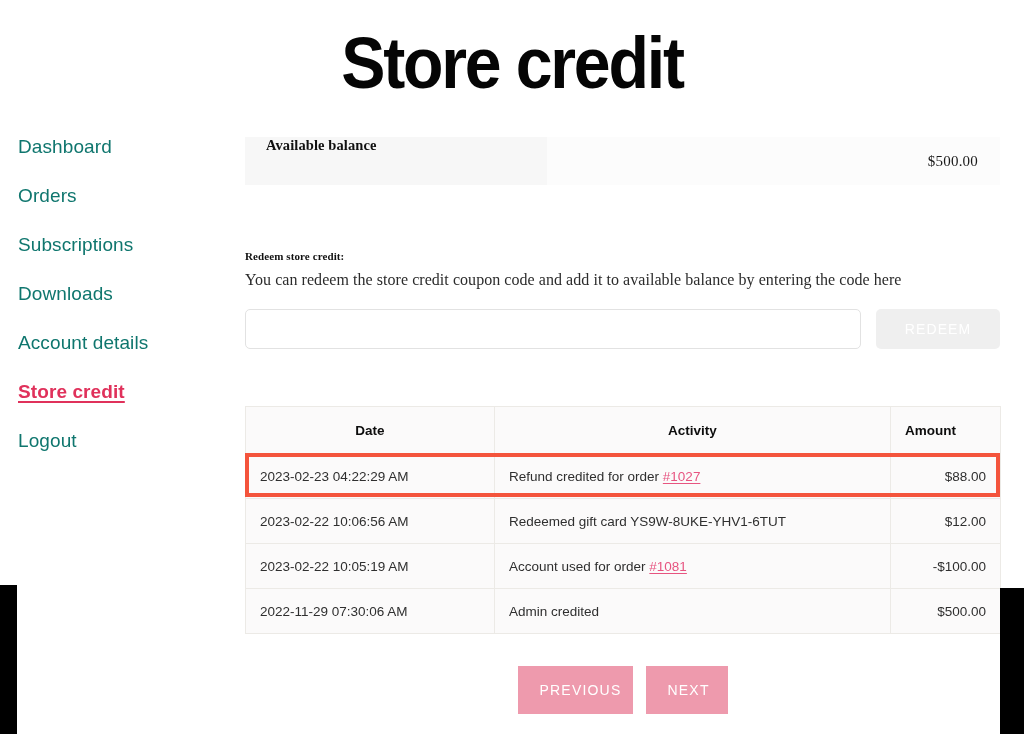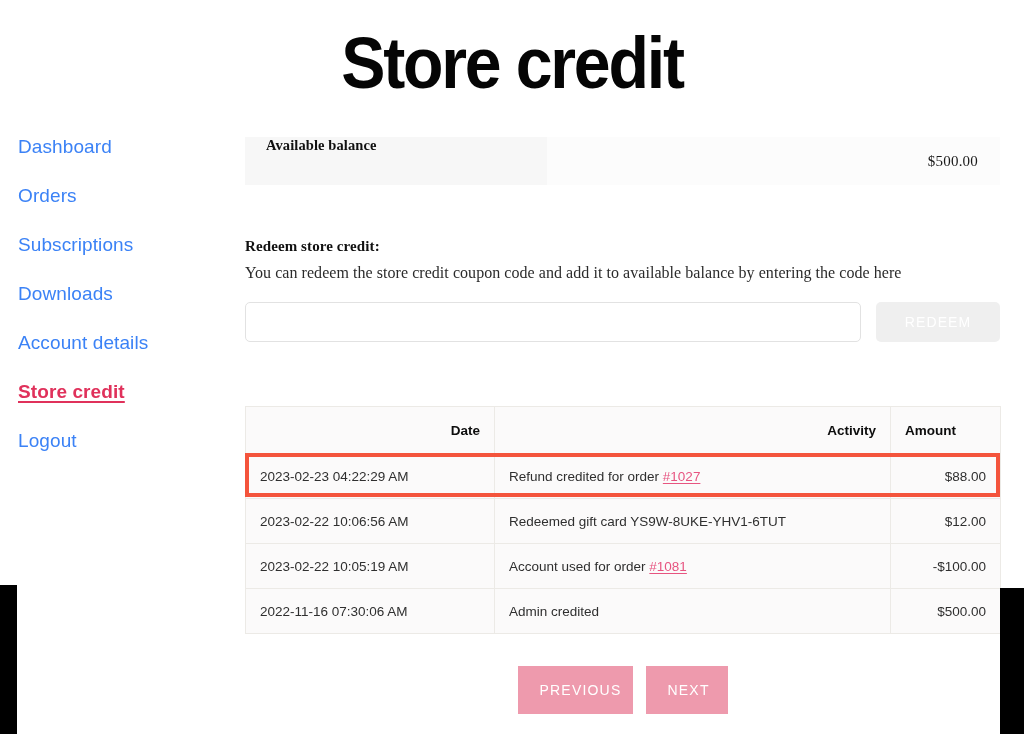--- a/index.html
+++ b/index.html
@@ -38,21 +38,21 @@
   .sidebar {
     position: absolute;
     left: 18px;
     top: 136px;
     width: 210px;
   }
   .sidebar-item {
     display: block;
     font-size: 19px;
     line-height: 22px;
-    color: #3b82f6;
+    color: #0f766e;
     margin-bottom: 27px;
     text-decoration: none;
     letter-spacing: 0.1px;
   }
   .sidebar-item.active {
     color: #e0315b;
     font-weight: 700;
     text-decoration: underline;
     text-underline-offset: 3px;
     text-decoration-thickness: 2px;
@@ -110,23 +110,23 @@
   
   .redeem-block {
     position: absolute;
     top: 234px;
     left: 0;
     width: 755px;
   }
   .redeem-heading {
     font-family: "Liberation Serif", serif;
     font-weight: 700;
-    font-size: 15px;
+    font-size: 11px;
     color: #111111;
-    margin: 4px 0 9px 0;
+    margin: 16px 0 9px 0;
     letter-spacing: 0.1px;
   }
   .redeem-desc {
     font-family: "Liberation Serif", serif;
     font-size: 16px;
     color: #2b2b2b;
     margin: 0;
     letter-spacing: 0.05px;
   }
   .redeem-form {
@@ -178,21 +178,21 @@
     padding: 0 14px;
     height: 45px;
     vertical-align: middle;
     background: #fbfafa;
     box-sizing: border-box;
   }
   .credit-table th {
     font-weight: 700;
     color: #0d0d0d;
     font-size: 13.5px;
-    text-align: right;
+    text-align: center;
     height: 47px;
     background: #fbfafa;
   }
   .col-date   { width: 249px; }
   .col-act    { width: 396px; }
   .col-amt    { width: 110px; text-align: right; }
   .credit-table td.col-amt { text-align: right; }
   .credit-table th.col-amt { text-align: left; }
 
   .order-link {
@@ -309,21 +309,21 @@
           <td class="col-date">2023-02-22 10:06:56 AM</td>
           <td class="col-act"><span>Redeemed gift card YS9W-8UKE-YHV1-6TUT</span></td>
           <td class="col-amt">$12.00</td>
         </tr>
         <tr>
           <td class="col-date">2023-02-22 10:05:19 AM</td>
           <td class="col-act"><span>Account used for order </span><a class="order-link" href="#">#1081</a></td>
           <td class="col-amt">-$100.00</td>
         </tr>
         <tr>
-          <td class="col-date">2022-11-16 07:30:06 AM</td>
+          <td class="col-date">2022-11-29 07:30:06 AM</td>
           <td class="col-act"><span>Admin credited</span></td>
           <td class="col-amt">$500.00</td>
         </tr>
       </tbody>
   </table>
 
 </div>
 
 <div class="row-highlight"></div>
 

